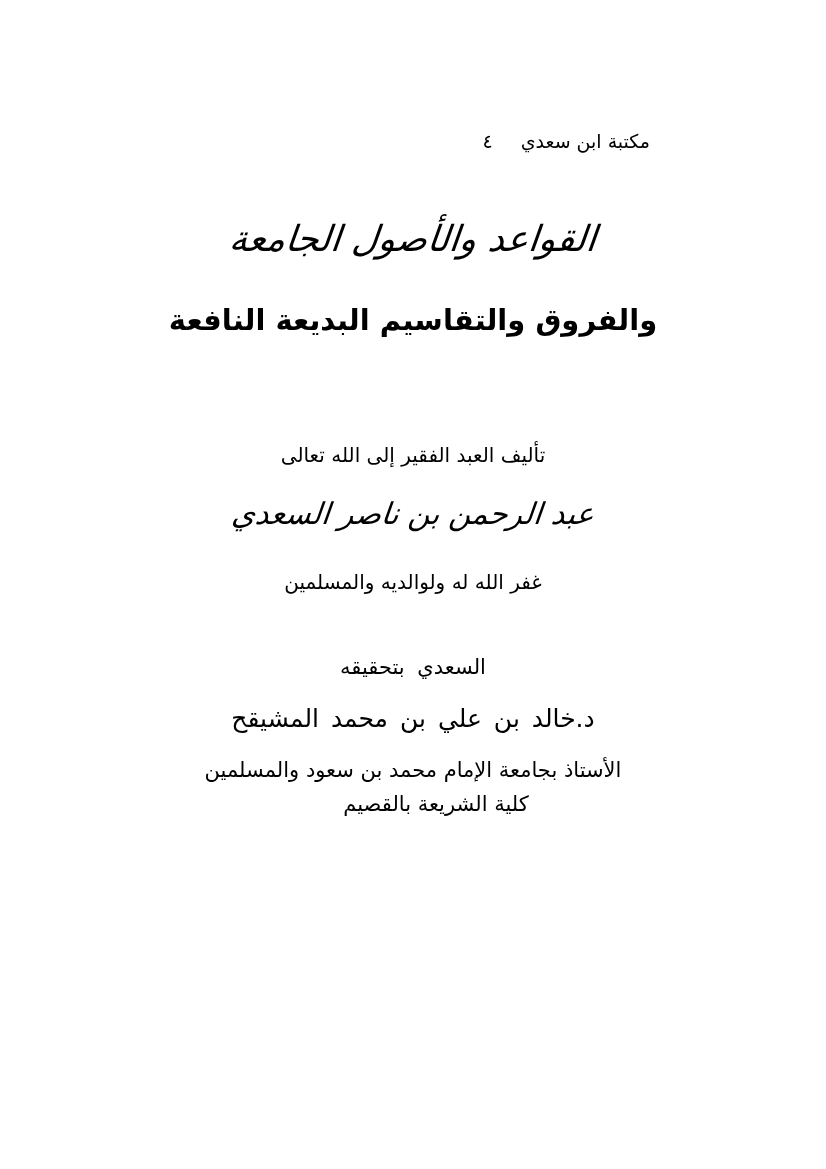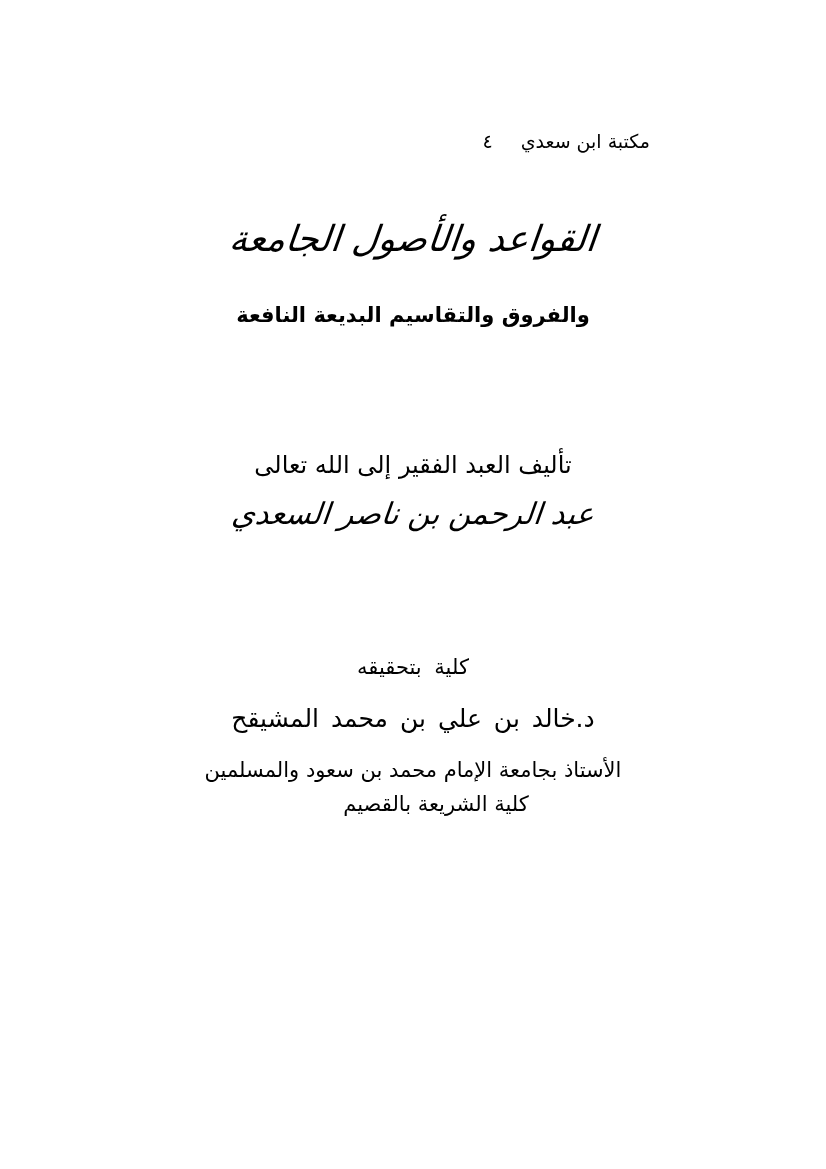--- a/index.html
+++ b/index.html
@@ -38,27 +38,26 @@
   }
   .title-calligraphy {
     top: 218px;
     font-size: 36px;
     font-style: italic;
     transform: skewX(-6deg);
     letter-spacing: 1px;
   }
   .subtitle {
     top: 303px;
-    font-size: 21px;
+    font-size: 29px;
     font-weight: bold;
   }
   .author-intro {
     top: 443px;
-    font-size: 24px;
-    margin-top: 8px;
+    font-size: 20px;
   }
   .author-name-calligraphy {
     top: 496px;
     font-size: 30px;
     font-style: italic;
     transform: skewX(-6deg);
     letter-spacing: 1px;
   }
   .author-supplication {
     top: 570px;
@@ -96,22 +95,23 @@
   </div>
 
   <div class="line title-calligraphy">القواعد والأصول الجامعة</div>
 
   <div class="line subtitle">والفروق والتقاسيم البديعة النافعة</div>
 
   <div class="line author-intro">تأليف العبد الفقير إلى الله تعالى</div>
 
   <div class="line author-name-calligraphy">عبد الرحمن بن ناصر السعدي</div>
 
+  <div class="line author-supplication">غفر الله له ولوالديه والمسلمين</div>
 
-  <div class="line editor-intro">كلية بتحقيقه</div>
+  <div class="line editor-intro">السعدي بتحقيقه</div>
 
   <div class="line editor-name">د.خالد بن علي بن محمد المشيقح</div>
 
   <div class="line editor-affiliation">الأستاذ بجامعة الإمام محمد بن سعود والمسلمين</div>
 
   <div class="line editor-college">كلية الشريعة بالقصيم</div>
 
 </div>
 
 </body></html>

